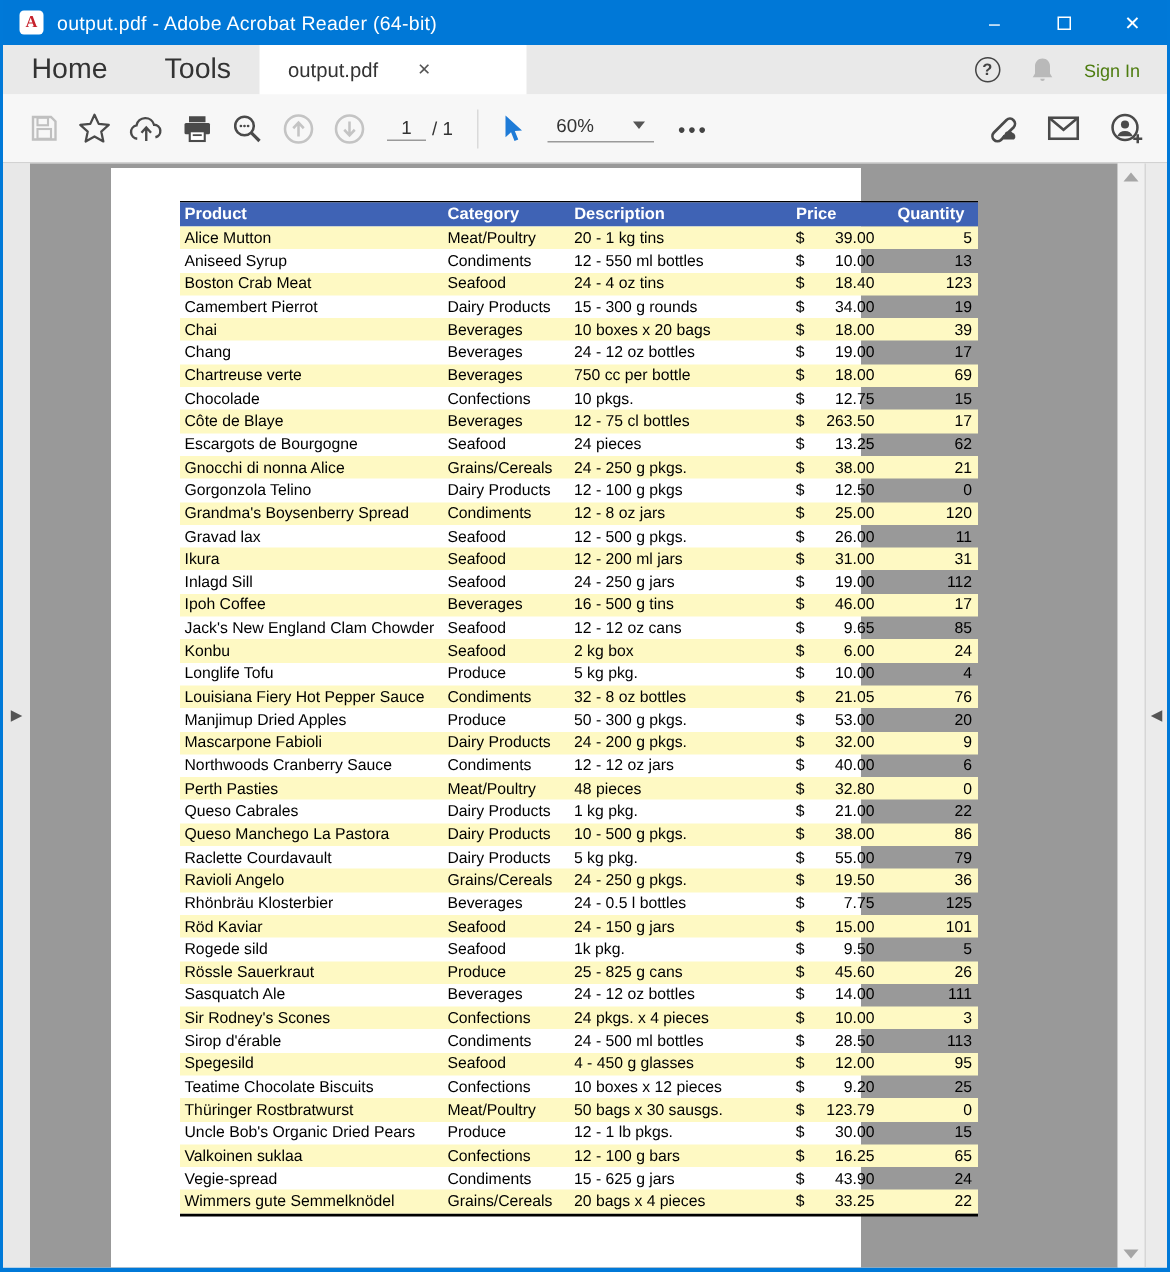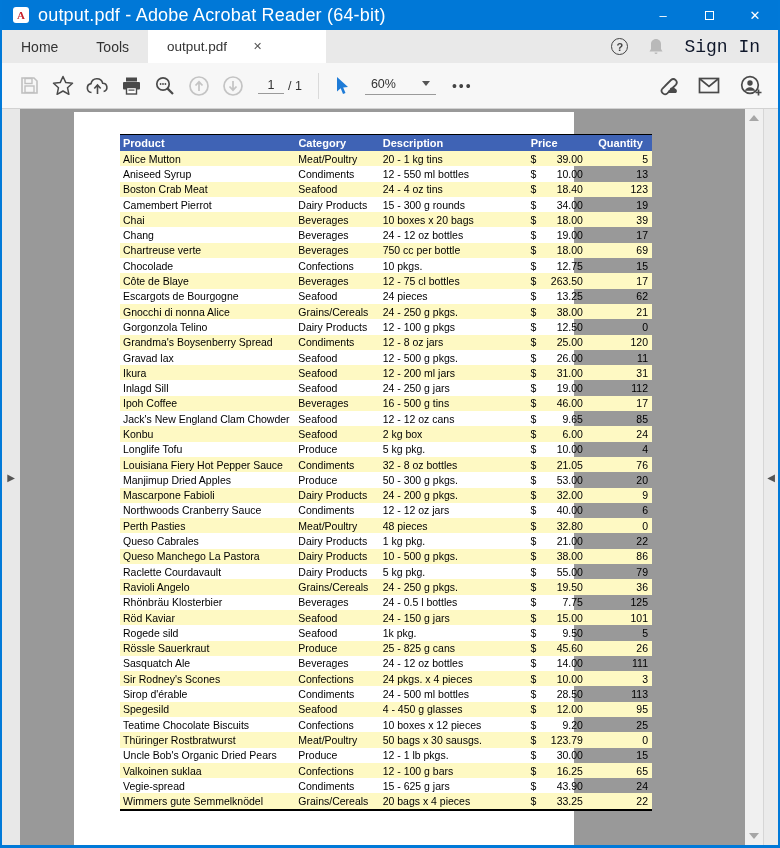--- a/index.html
+++ b/index.html
@@ -9,45 +9,45 @@
             border-left:2px solid #0079d8; border-right:2px solid #0079d8;
             border-bottom:3px solid #0079d8; }
 
   
   .titlebar { height:30px; background:#0078d7; display:flex; align-items:center;
               flex:0 0 30px; color:#fff; }
   .app-icon { width:16px; height:16px; background:#fff; border-radius:3px;
               margin-left:11px; margin-right:9px; display:flex; align-items:center;
               justify-content:center; color:#c6222c; font-weight:bold; font-size:11px;
               font-family:"Liberation Serif", serif; }
-  .title-text { font-size:18px; letter-spacing:.2px; }
+  .title-text { font-size:13px; letter-spacing:.2px; }
   .win-controls { margin-left:auto; display:flex; height:100%; }
   .win-btn { width:46px; height:100%; display:flex; align-items:center;
              justify-content:center; font-size:13px; color:#fff; cursor:default; }
   .win-btn .maxbox { width:9px; height:9px; border:1px solid #fff; display:block; }
 
   
   .menubar { height:22px; flex:0 0 22px; background:#ffffff; display:flex;
              align-items:center; padding-left:8px; border-bottom:1px solid #f0f0f0;}
   .menu-item { font-size:12.5px; color:#1a1a1a; padding:2px 9px; }
 
   
   .tabbar { height:33px; flex:0 0 33px; background:#e9e9e9; display:flex;
             align-items:stretch; }
-  .tab { display:flex; align-items:center; padding:0 19px; font-size:14px;
+  .tab { display:flex; align-items:center; padding:0 19px; font-size:19px;
          color:#333; }
   .tab.doc { background:#ffffff; width:178px; justify-content:flex-start; gap:26px;
              font-size:13.5px; }
   .tab-close { color:#555; font-size:11px; }
   .tabbar-right { margin-left:auto; display:flex; align-items:center; gap:20px;
                   padding-right:18px; }
   .help-circ { width:17px; height:17px; border:1.5px solid #444; border-radius:50%;
                color:#444; font-size:11px; font-weight:bold; display:flex;
                align-items:center; justify-content:center; }
-  .signin { font-size:18px; color:#0f172a;font-family:Liberation Mono, monospace; }
+  .signin { font-size:12px; color:#4d7c0f; }
 
   
   .toolbar { height:46px; flex:0 0 46px; background:#f7f7f7;
              border-bottom:1px solid #d2d2d2; display:flex; align-items:center;
              padding:0 10px; }
   .tb-ico { width:34px; height:30px; display:flex; align-items:center;
             justify-content:center; }
   .tb-sep { width:1px; height:26px; background:#dadada; margin:0 6px; }
   .page-box { font-size:12.5px; color:#333; width:26px; text-align:center;
               border-bottom:1px solid #9a9a9a; margin:0 4px 0 8px; padding-bottom:1px;}

